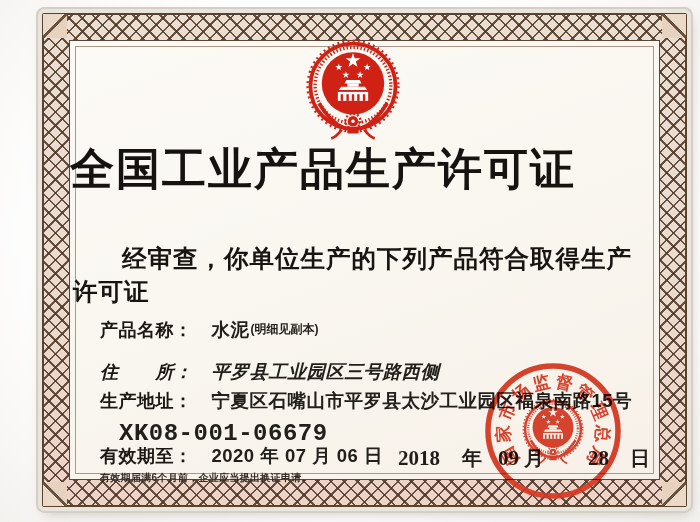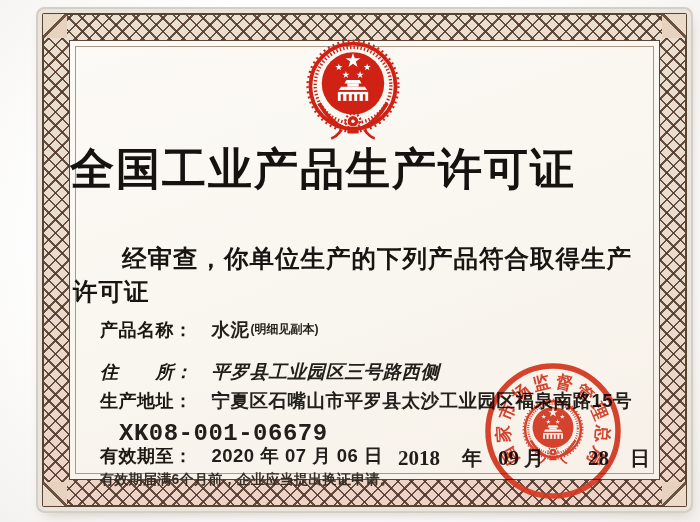--- a/index.html
+++ b/index.html
@@ -51,21 +51,21 @@
   .f-certno{top:379px;}
   .f-valid{top:402px;}
   .issue-date{position:absolute;left:328px;top:404px;display:flex;align-items:center;font-weight:800;}
   .issue-date .num{font-family:"Liberation Serif", serif;font-size:21px;font-weight:700;}
   .issue-date .cjk{font-size:20px;}
   .issue-date span:nth-child(2){margin-left:22px;}
   .issue-date span:nth-child(3){margin-left:16px;}
   .issue-date span:nth-child(4){margin-left:5px;}
   .issue-date span:nth-child(5){margin-left:44px;}
   .issue-date span:nth-child(6){margin-left:21px;}
-  .footnote{position:absolute;left:30px;top:430px;font-size:14px;font-weight:700;letter-spacing:.3px;color:#352d26;}
+  .footnote{position:absolute;left:30px;top:430px;font-size:10px;font-weight:700;letter-spacing:.3px;color:#352d26;}
   .seal{position:absolute;left:408px;top:315px;width:150px;height:150px;mix-blend-mode:multiply;opacity:.92;}
   .seal-chars text{font-size:17px;font-weight:800;fill:#d8361f;font-family:"Liberation Sans",sans-serif;}
   .defs-holder{position:absolute;width:0;height:0;overflow:hidden;}
 </style>
 </head>
 <body>
 
 <svg class="defs-holder" aria-hidden="true">
   <defs>
     <path id="star" d="M0,-10 L2.24,-3.09 9.51,-3.09 3.63,1.18 5.88,8.09 0,3.82 -5.88,8.09 -3.63,1.18 -9.51,-3.09 -2.24,-3.09 Z"></path>

